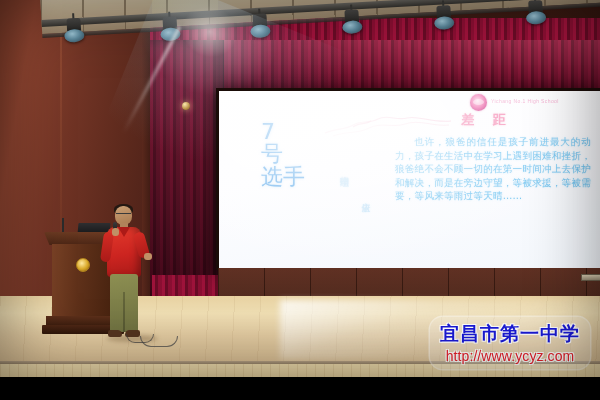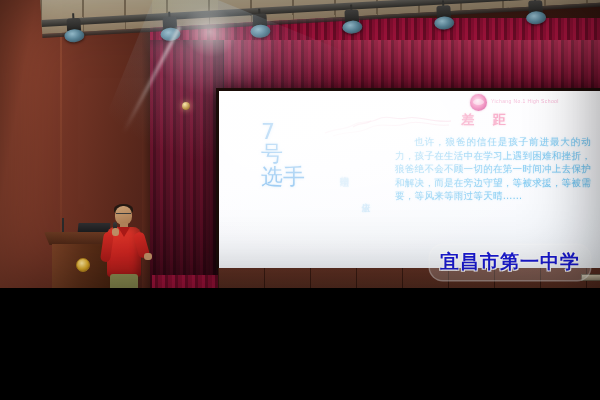--- a/index.html
+++ b/index.html
@@ -1,18 +1,18 @@
 <!DOCTYPE html>
 <html><head>
 <meta charset="utf-8">
 <style>
   html,body{margin:0;padding:0;background:#000;}
   body{font-family:"DejaVu Sans","Liberation Sans",sans-serif;}
 
-  .scene{position:relative;width:600px;height:288px;overflow:hidden;background:#fde047;}
+  .scene{position:relative;width:600px;height:377px;overflow:hidden;background:#fde047;}
 
   
   .wall-left{position:absolute;left:0;top:0;width:150px;height:300px;
     background:linear-gradient(100deg,#7a3a28 0%,#8e4430 18%,#713425 45%,#5e2a1d 72%,#4a2018 100%);}
   .wall-left:after{content:"";position:absolute;left:60px;top:0;width:2px;height:100%;
     background:linear-gradient(#a85a3c,#6b3020);opacity:.55;}
   .wall-left-edge{position:absolute;left:142px;top:0;width:10px;height:300px;
     background:linear-gradient(90deg,#5a281c,#3b1a12);}
 
   .wall-dark{position:absolute;left:150px;top:34px;width:90px;height:266px;
@@ -346,16 +346,17 @@
     <div class="hand-r"></div>
     <div class="pants"></div>
     <div class="shoe-l"></div>
     <div class="shoe-r"></div>
   </div>
   <div class="cable"></div>
   <div class="cable2"></div>
 
   <div class="wm">
     <div class="wm-cn">宜昌市第一中学</div>
+    <div class="wm-url">http://www.ycyz.com</div>
   </div>
 
   <div class="vignette"></div>
 </div>
 
 </body></html>

